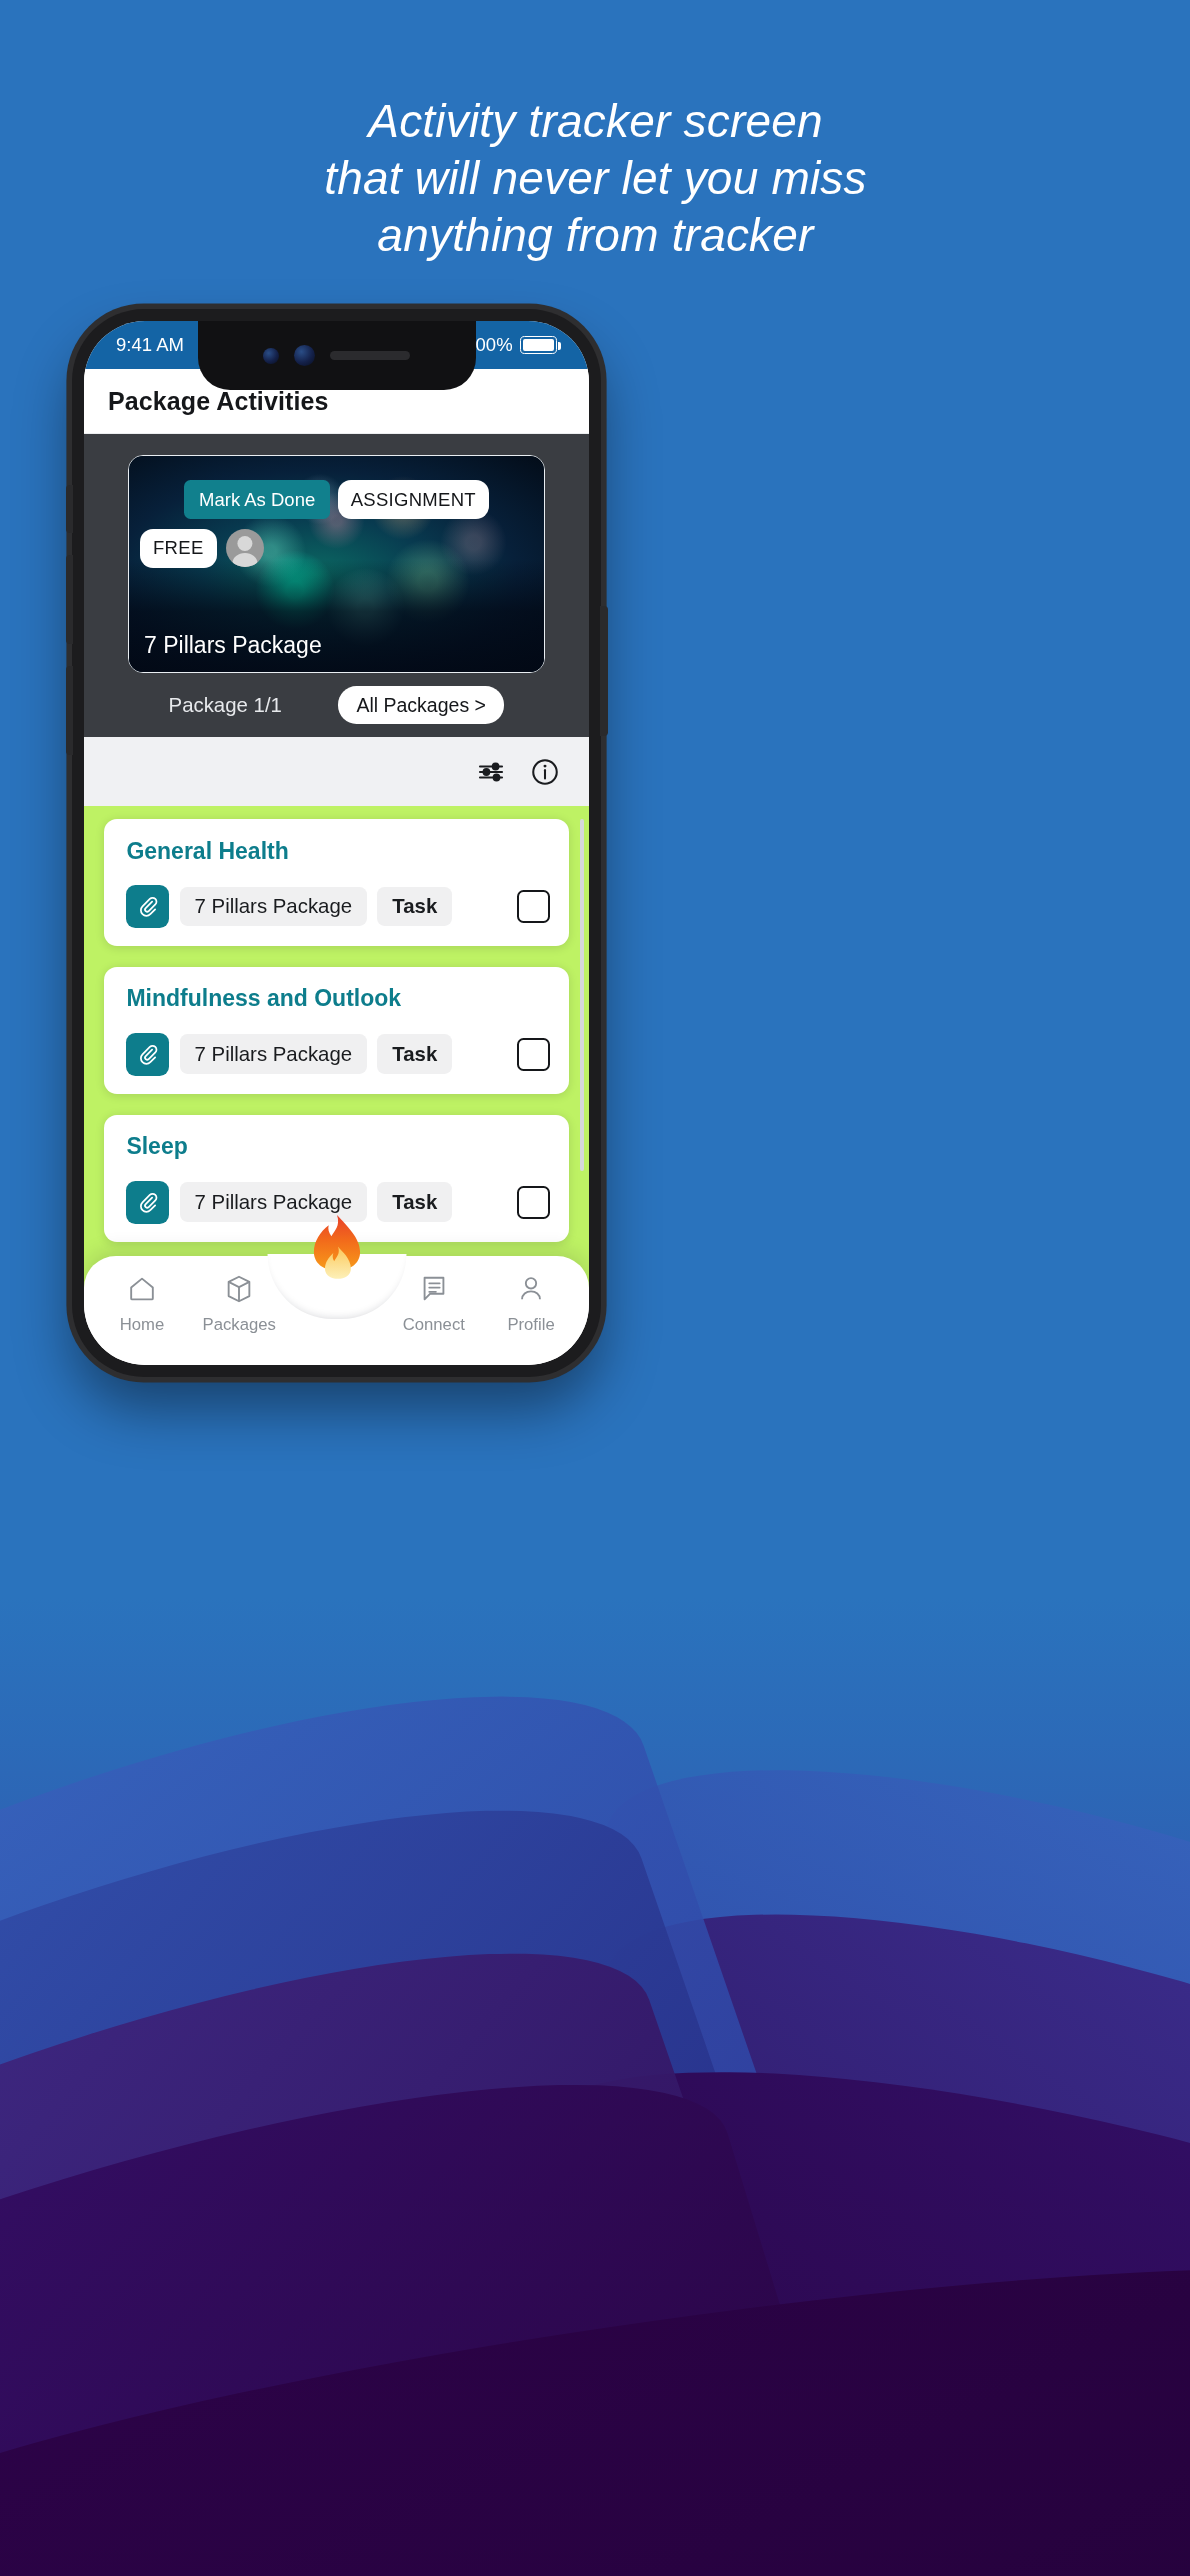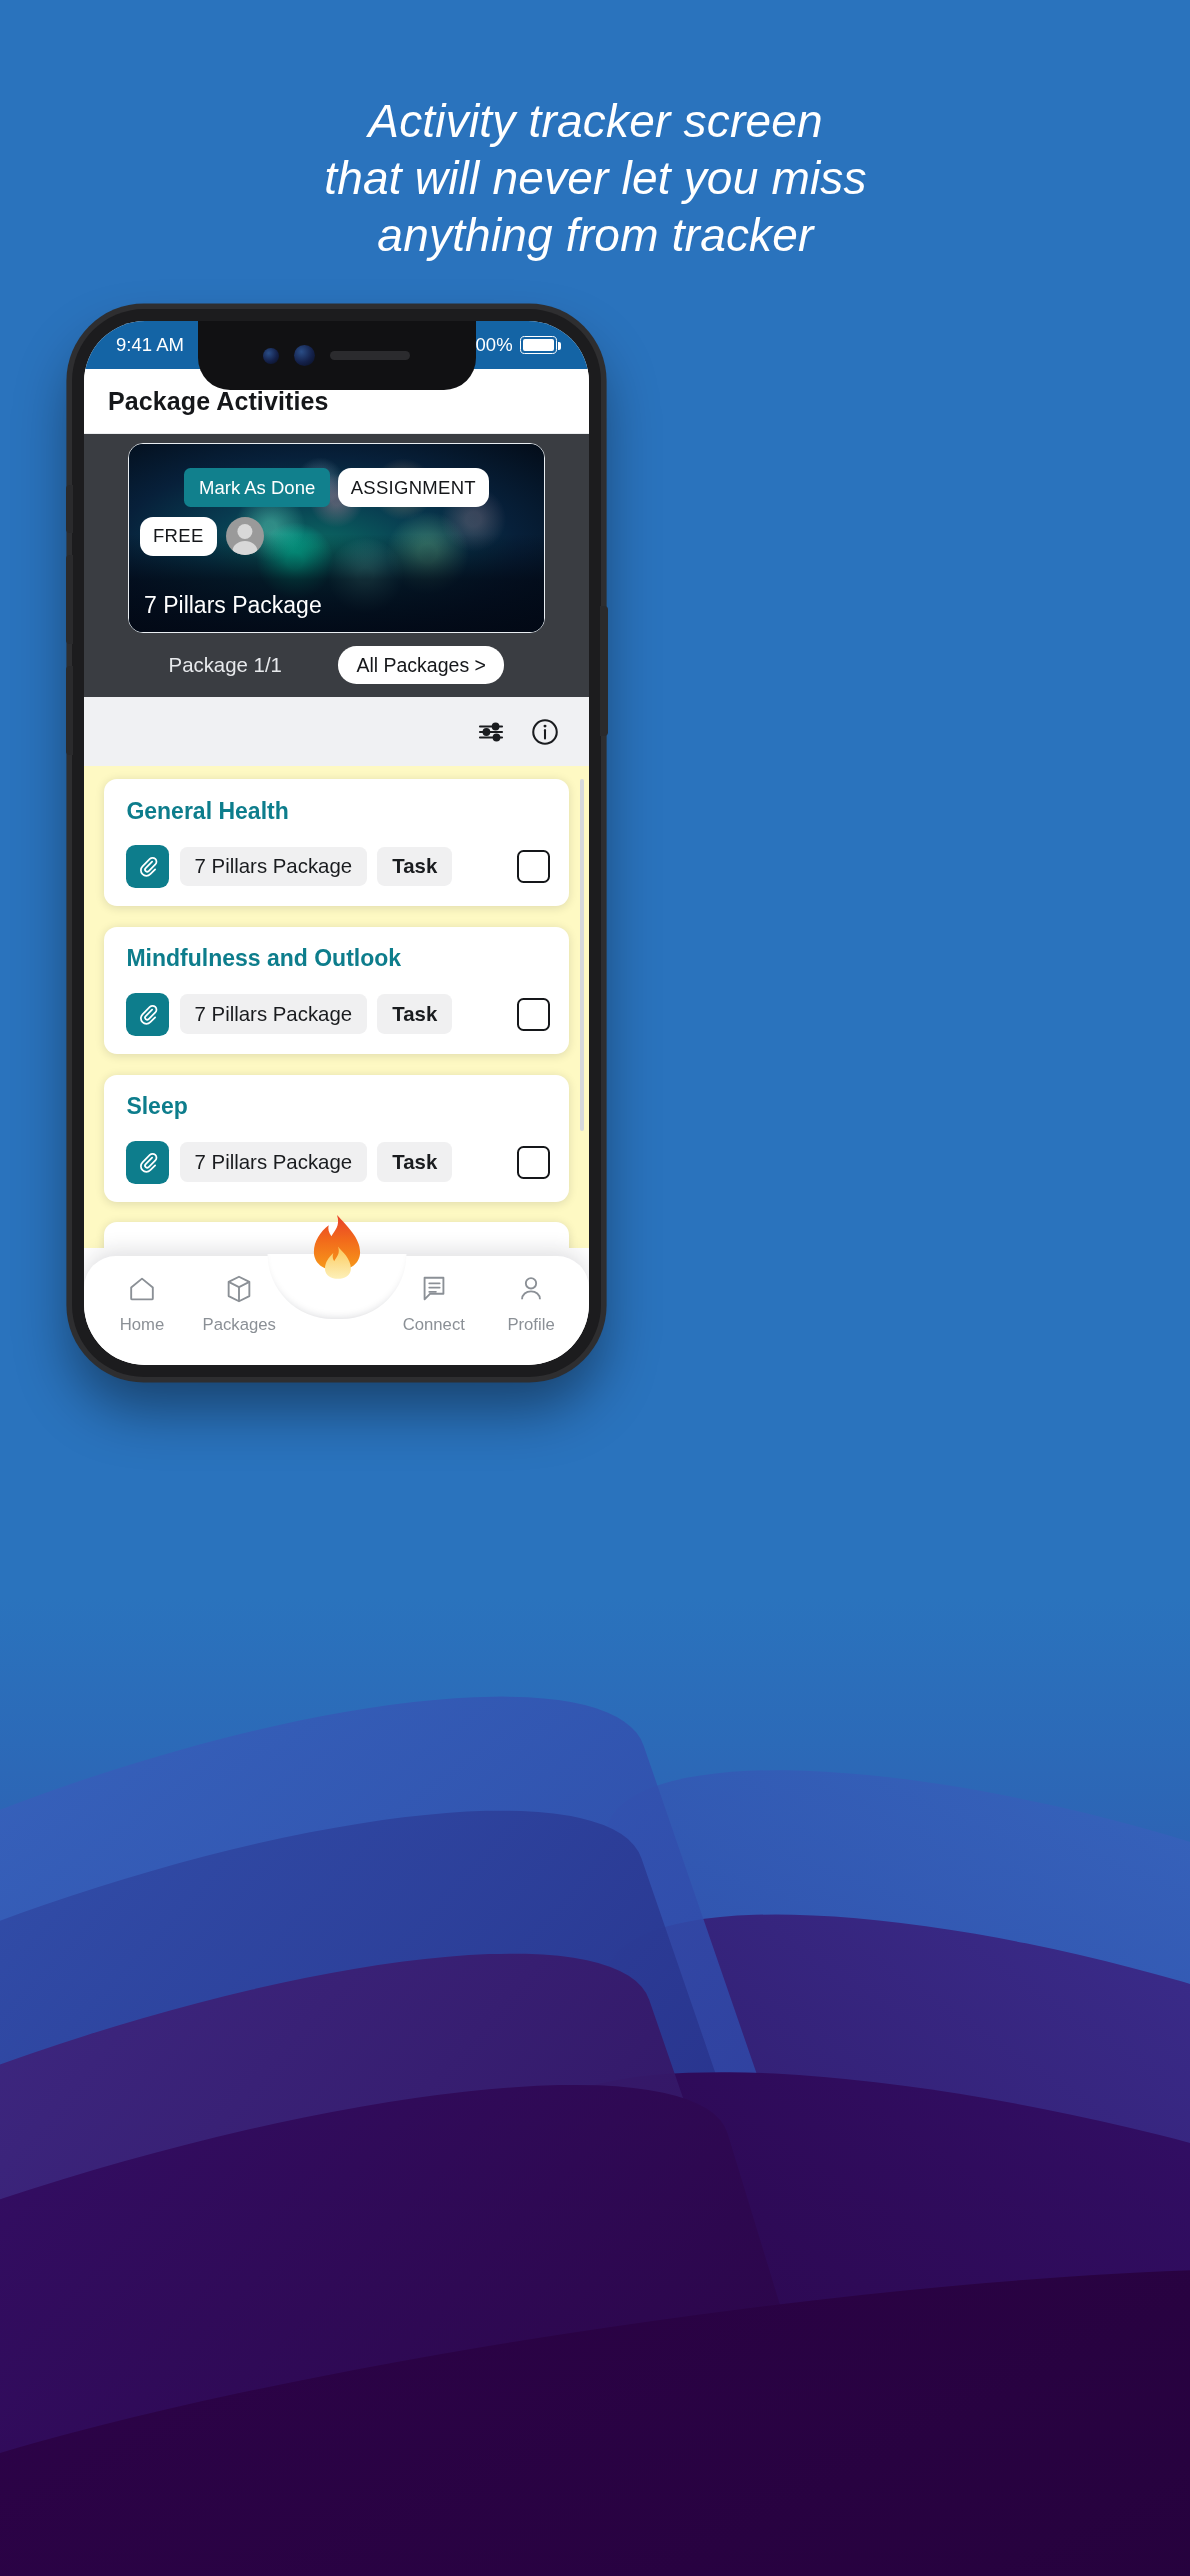--- a/index.html
+++ b/index.html
@@ -90,21 +90,21 @@
   
   .apphdr {
     height:65px; background:#fff; display:flex; align-items:center;
     padding-left:24px; border-bottom:0.9px solid #eceef0;
   }
   .apphdr h1 { font-size:25px; font-weight:700; color:#15171a; letter-spacing:0.1px; }
 
   
   .hero { background:#3a3d42; padding:9.3px 0 13px; }
   .pkgcard {
-    position:relative; margin:0 auto; width:417px; height:190px;
+    position:relative; margin:12px auto; width:417px; height:218px;
     border-radius:15px; border:1.9px solid #e9eef2; overflow:hidden;
     background:#04121f;
   }
   .pkgimg { position:absolute; inset:0;
     background:
       radial-gradient(circle at 40% 62%, rgba(0,255,200,.55) 0 3%, transparent 14%),
       radial-gradient(circle at 34% 44%, rgba(120,255,220,.35) 0 2%, transparent 12%),
       radial-gradient(circle at 50% 30%, rgba(255,160,180,.30) 0 2%, transparent 11%),
       radial-gradient(circle at 66% 24%, rgba(255,200,140,.28) 0 2%, transparent 10%),
       radial-gradient(circle at 72% 58%, rgba(160,255,170,.30) 0 3%, transparent 13%),
@@ -138,21 +138,21 @@
   .allpkg { background:#fff; color:#15171a; font-size:19.5px; padding:7.4px 18.5px; border-radius:18.5px; white-space:nowrap; }
 
   
   .filterbar {
     height:69px; background:#f0f1f3; display:flex; align-items:center;
     justify-content:flex-end; gap:22px; padding-right:28px;
   }
   .icon-btn { width:32px; height:32px; display:flex; align-items:center; justify-content:center; }
 
   
-  .list { background:#fef9c3; padding:13px 0 0; position:relative; height:482px; overflow:hidden; }
+  .list { background:#bef264; padding:13px 0 0; position:relative; height:482px; overflow:hidden; }
   .scrolltrack { position:absolute; right:4.6px; top:13px; width:4.6px; height:352px; background:#d6d8db; border-radius:2.8px; }
   .acard {
     position:relative; margin:0 20.4px 20.4px; background:#fff; border-radius:13px;
     box-shadow:0 1.9px 9.3px rgba(15,20,30,.13); padding:18.5px 18.5px 18.5px 22px;
   }
   .acard h3 { color:#0d7d8c; font-size:23px; font-weight:700; margin-bottom:20.4px; }
   .arow { display:flex; align-items:center; gap:10.2px; }
   .clip {
     width:43px; height:43px; background:#0d7d8c; border-radius:9.3px;
     display:flex; align-items:center; justify-content:center; flex:0 0 auto;

